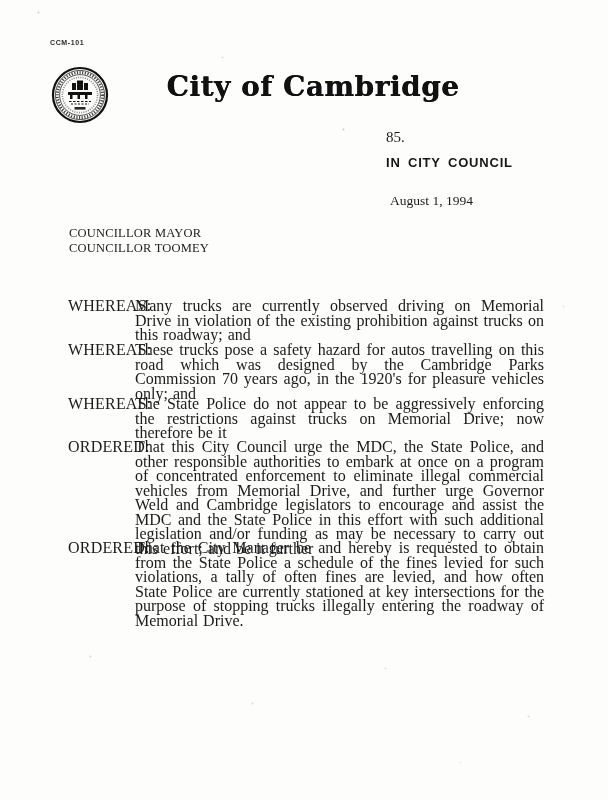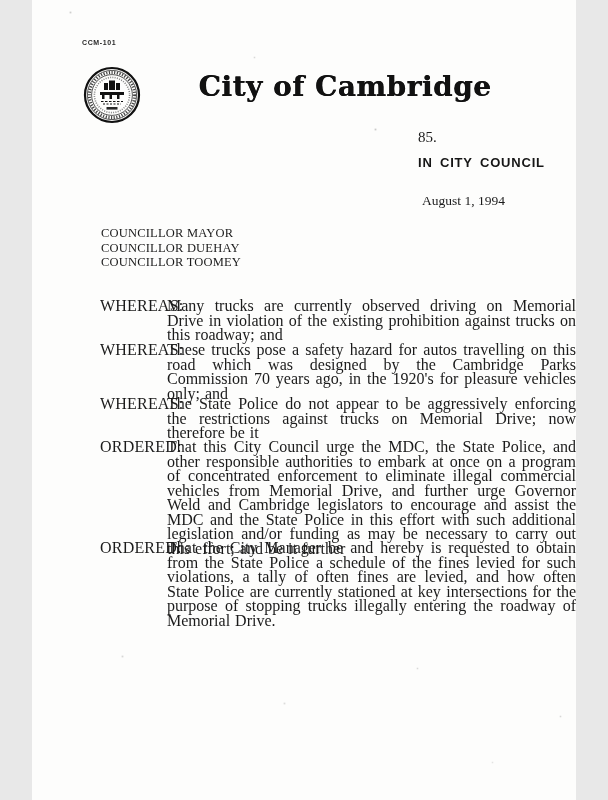--- a/index.html
+++ b/index.html
@@ -1,18 +1,18 @@
 <!DOCTYPE html>
 <html><head>
 <meta charset="utf-8">
 <style>
   html,body{margin:0;padding:0;background:#e8e8e8;}
   .page{
     position:relative;
-    width:544px;height:800px;
+    width:608px;height:800px;
     margin:0 auto;
     background:#fdfdfc;
     font-family:"Liberation Serif", serif;
     color:#1b1b1b;
     overflow:hidden;
   }
   .form-code{
     position:absolute;left:50px;top:39px;
     font-family:"Liberation Sans", sans-serif;
     font-size:7px;font-weight:bold;letter-spacing:.6px;color:#2a2a2a;
@@ -103,21 +103,20 @@
   <h1 class="title">City of Cambridge</h1>
 
   <div class="page-number">85.</div>
 
   <div class="council-heading">IN CITY COUNCIL</div>
 
   <div class="doc-date">August 1, 1994</div>
 
   <div class="sponsors">
     <div>COUNCILLOR MAYOR</div>
-    <div>COUNCILLOR DUEHAY</div>
     <div>COUNCILLOR TOOMEY</div>
   </div>
 
   <div class="clause" style="top:299px">
     <span class="clause-label">WHEREAS:</span>
     <span class="clause-text">Many trucks are currently observed driving on Memorial Drive in violation of the existing prohibition against trucks on this roadway; and</span>
   </div>
 
   <div class="clause" style="top:343px">
     <span class="clause-label">WHEREAS:</span>

